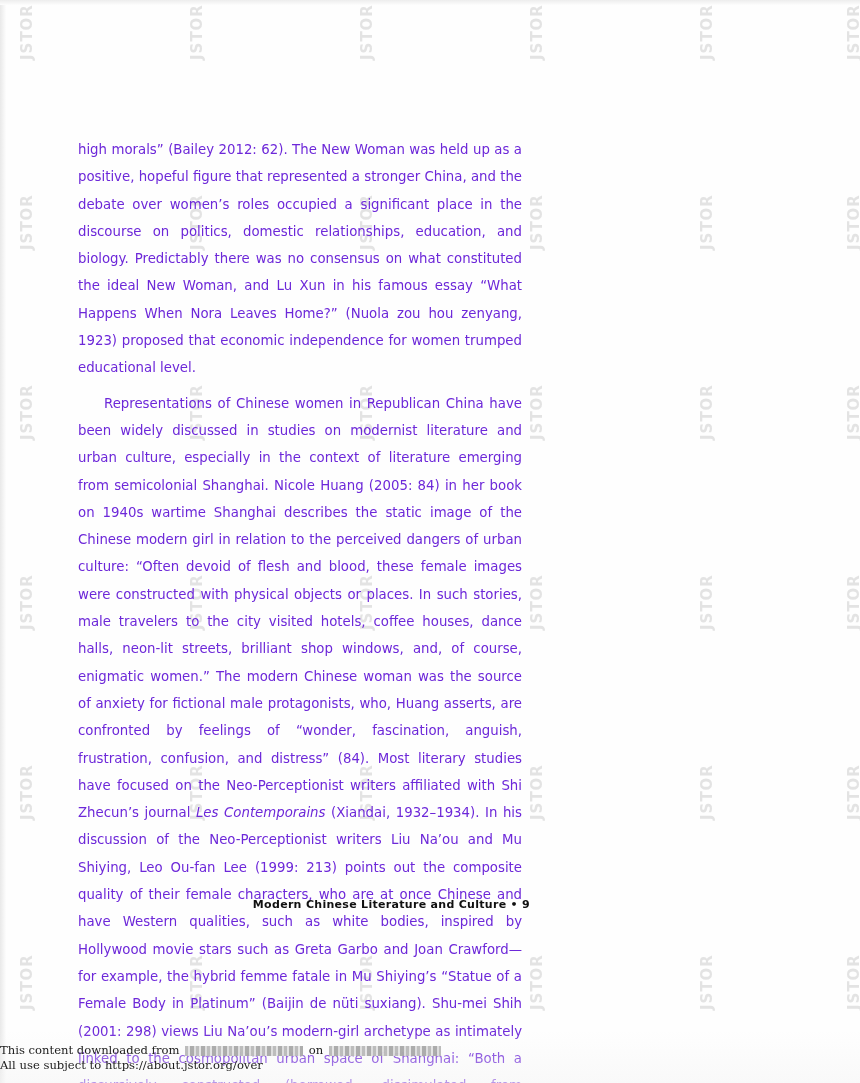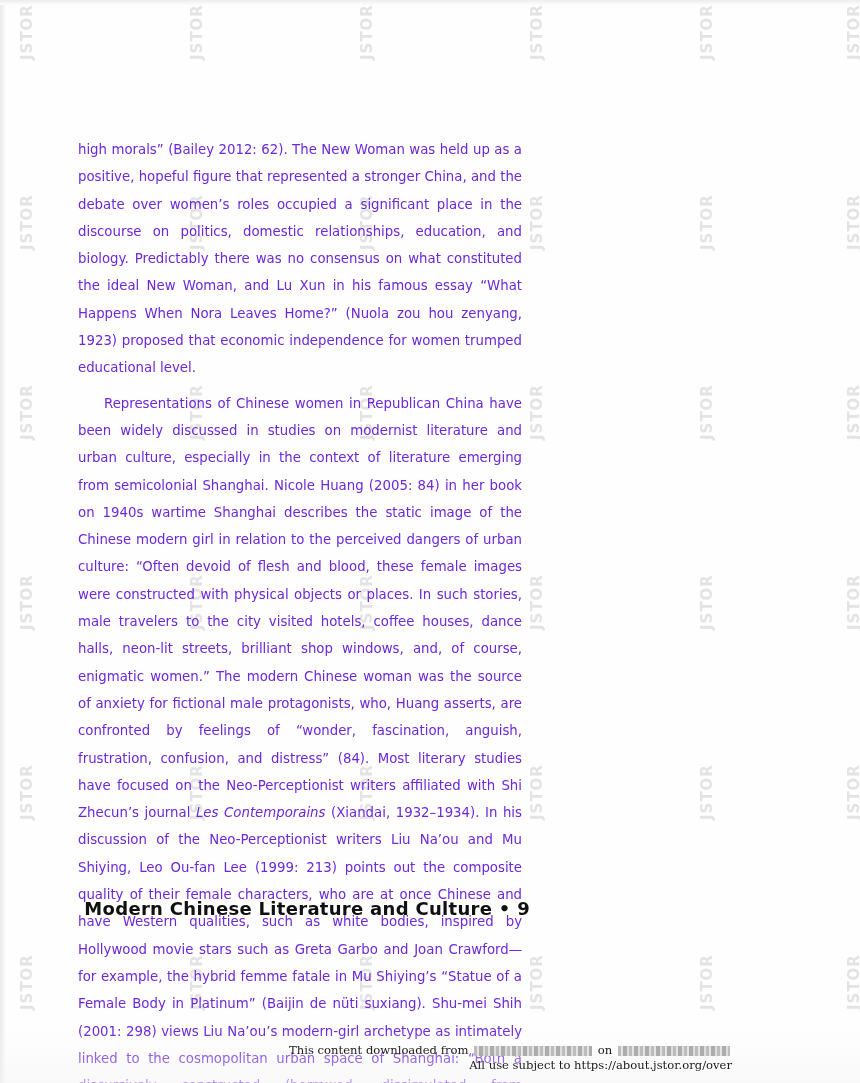--- a/index.html
+++ b/index.html
@@ -84,34 +84,34 @@
   }
   .ital { font-style: italic; }
 
   
   #running-footer {
     position: absolute;
     left: 70px;
     top: 898px;
     width: 460px;
     text-align: right;
-    font-size: 18px;
+    font-size: 11px;
     font-weight: 700;
     letter-spacing: 0.3px;
     color: #101010;
     font-family: "DejaVu Sans", sans-serif;
   }
 
   
   #jstor-footer {
     position: absolute;
     left: 0;
     top: 1043px;
     width: 732px;
-    text-align: right;
+    text-align: left;
     font-family: "DejaVu Serif", serif;
     font-size: 11.6px;
     color: #1a1a1a;
     line-height: 15px;
   }
   #jstor-footer .line1 span.redacted {
     display: inline-block;
     vertical-align: middle;
     height: 10px;
     background: repeating-linear-gradient(

